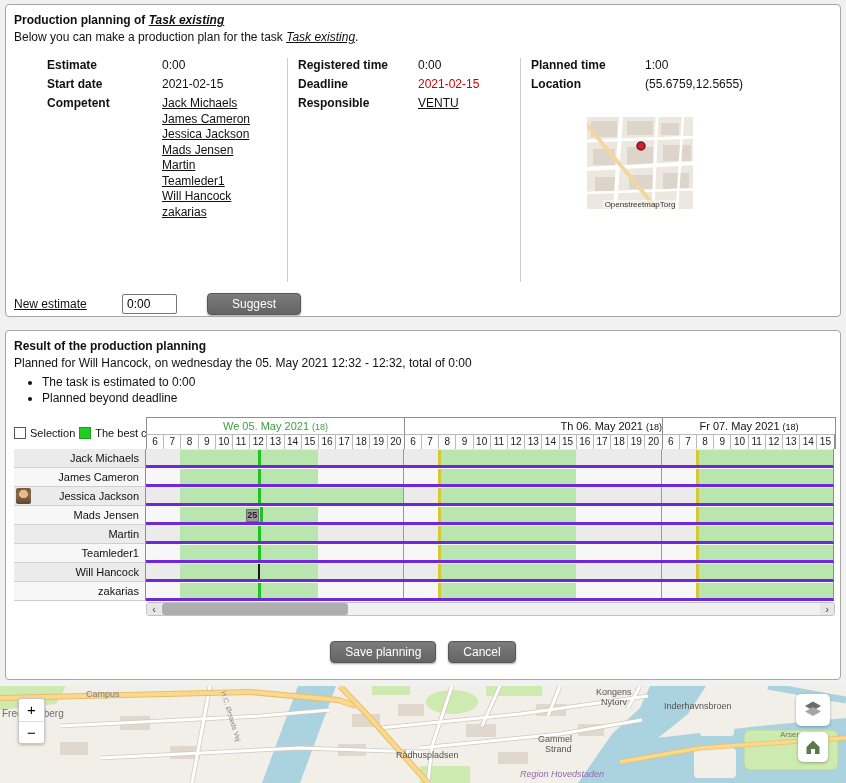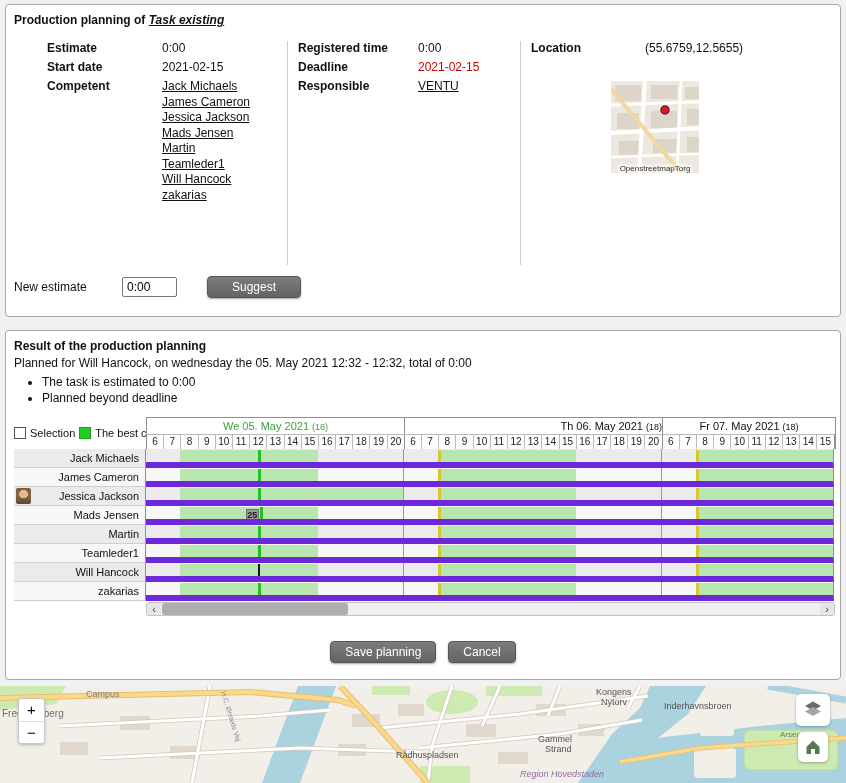--- a/index.html
+++ b/index.html
@@ -20,24 +20,24 @@
   .vsep{width:1px;background:#ccc;}
   .drow{display:flex;margin-bottom:5px;}
   .dlabel{font-weight:bold;flex-shrink:0;}
   .dcol-1 .dlabel{width:115px;}
   .dcol-2 .dlabel{width:120px;}
   .dcol-3 .dlabel{width:114px;}
   .link{color:#111;text-decoration:underline;cursor:pointer;}
   .competent-list .link{display:block;margin-bottom:1px;line-height:14.5px;}
   .red{color:#cc0000;}
   .addr-line{line-height:14.5px;}
-  .map-thumb{width:88px;height:92px;position:relative;margin-left:80px;margin-top:26px;overflow:hidden;cursor:grab;}
+  .map-thumb{width:106px;height:92px;position:relative;margin-left:56px;margin-top:26px;overflow:hidden;cursor:grab;}
   .attr{position:absolute;bottom:0;left:50%;transform:translateX(-50%);font-size:8px;color:#333;white-space:nowrap;background:rgba(255,255,255,.45);padding:0 2px;}
   .new-estimate{display:flex;align-items:center;margin-top:11px;}
-  .ne-label{width:108px;}
+  .ne-label{width:108px;text-decoration:underline;}
   .ne-input{width:55px;height:20px;border:1px solid #767676;border-radius:2px;padding:2px 4px;font-family:"Liberation Sans",sans-serif;font-size:12px;}
   .btn{background:linear-gradient(#7c7c7c,#646464);color:#fff;border:1px solid #565656;border-radius:4px;padding:3px 14px;font-family:"Liberation Sans",sans-serif;font-size:12px;cursor:pointer;box-shadow:0 1px 2px rgba(0,0,0,.35);}
   .btn-suggest{margin-left:30px;padding:3px 24px;}
   
   .r-desc,.r-planned{margin-top:3px;}
   .r-bullets{margin:5px 0 0 28px;}
   .r-bullets li{margin-bottom:2px;}
   
   .grid{margin-top:12px;width:822px;}
   .grid-top{display:flex;}
@@ -47,21 +47,21 @@
   .legend-label{font-size:11px;}
   .days-col{border:1px solid #8f8f8f;border-bottom:none;}
   .day-hdr-row{display:flex;height:16px;background:#fff;}
   .day-hdr{height:16px;line-height:16px;text-align:center;font-size:11px;white-space:nowrap;overflow:hidden;border-right:1px solid #8f8f8f;}
   .day-hdr:last-child{border-right:none;}
   .day-count{font-size:9px;margin-left:3px;}
   .hour-row{display:flex;height:15px;background:#fdfdfd;}
   .hour-cell{height:15px;line-height:14px;font-size:10px;text-align:center;color:#222;border-right:1px solid #bbb;border-top:1px solid #bbb;overflow:hidden;}
   .grow{display:flex;height:19px;}
   .name-cell{width:132px;font-size:11px;text-align:right;padding-right:6px;line-height:19px;border-right:1px solid #8f8f8f;border-bottom:1px solid #cfcfcf;position:relative;overflow:hidden;}
-  .row-timeline{position:relative;border-bottom:6px solid #6d28d9;border-right:1px solid #8f8f8f;overflow:hidden;cursor:pointer;font-weight:bold;}
+  .row-timeline{position:relative;border-bottom:3px solid #6d28d9;border-right:1px solid #8f8f8f;overflow:hidden;cursor:pointer;font-weight:bold;}
   .row-odd .name-cell,.row-odd .row-timeline{background:#ebebeb;}
   .row-even .name-cell,.row-even .row-timeline{background:#f7f7f7;}
   .bar{position:absolute;top:1px;height:16px;}
   .sep{position:absolute;top:0;bottom:0;width:1px;background:#9a9a9a;}
   .marker{position:absolute;top:1px;height:16px;width:3px;}
   .selbox{position:absolute;top:3px;height:13px;background:#9b9b9b;border:1px solid #6f6f6f;color:#222;font-size:9px;line-height:11px;text-align:center;cursor:grab;}
   .avatar{position:absolute;left:2px;top:1px;width:15px;height:16px;border-radius:2px;
     background:radial-gradient(circle at 50% 38%, #e7b98c 0 34%, rgba(0,0,0,0) 35%),
                linear-gradient(180deg,#7d5a3c 0%, #8a6a48 45%, #5c4630 100%);}
   .grid-scroll{display:flex;height:15px;margin-top:1px;}
@@ -79,20 +79,21 @@
   .layers-ctl{position:absolute;right:16px;top:8px;width:34px;height:32px;background:#fff;border-radius:5px;box-shadow:0 1px 3px rgba(0,0,0,.3);display:flex;align-items:center;justify-content:center;cursor:pointer;}
   .home-ctl{position:absolute;right:18px;top:46px;width:30px;height:30px;background:#fff;border-radius:5px;box-shadow:0 1px 3px rgba(0,0,0,.3);display:flex;align-items:center;justify-content:center;cursor:pointer;}
 </style>
 </head>
 <body>
 
 <div class="page">
 
   <section class="panel panel1">
     <div class="title"><span>Production planning of </span><a class="task-link">Task existing</a></div>
+    <div class="subtitle"><span>Below you can make a production plan for the task </span><a class="task-link-sub">Task existing</a><span>.</span></div>
 
     <div class="details">
       <div class="dcol-1">
         <div class="drow">
             <div class="dlabel">Estimate</div>
             <div class="dvalue">0:00</div>
           </div>
         <div class="drow">
             <div class="dlabel">Start date</div>
             <div class="dvalue">2021-02-15</div>
@@ -121,20 +122,24 @@
             <div class="dlabel">Deadline</div>
             <div class="dvalue red">2021-02-15</div>
           </div>
         <div class="drow">
             <div class="dlabel">Responsible</div>
             <div class="dvalue"><a class="link">VENTU</a></div>
           </div>
       </div>
       <div class="vsep"></div>
       <div class="dcol-3">
+        <div class="drow">
+            <div class="dlabel">Planned time</div>
+            <div class="dvalue">1:00</div>
+          </div>
         <div class="drow">
             <div class="dlabel">Location</div>
             <div class="dvalue">(55.6759,12.5655)</div>
           </div>
         <div class="map-thumb">
           <svg width="112" height="92" viewBox="0 0 112 92">
             <rect width="112" height="92" fill="#ece7df"></rect>
             <g fill="#ddd5c9">
               <rect x="4" y="4" width="26" height="16"></rect>
                 <rect x="40" y="4" width="26" height="14"></rect>

